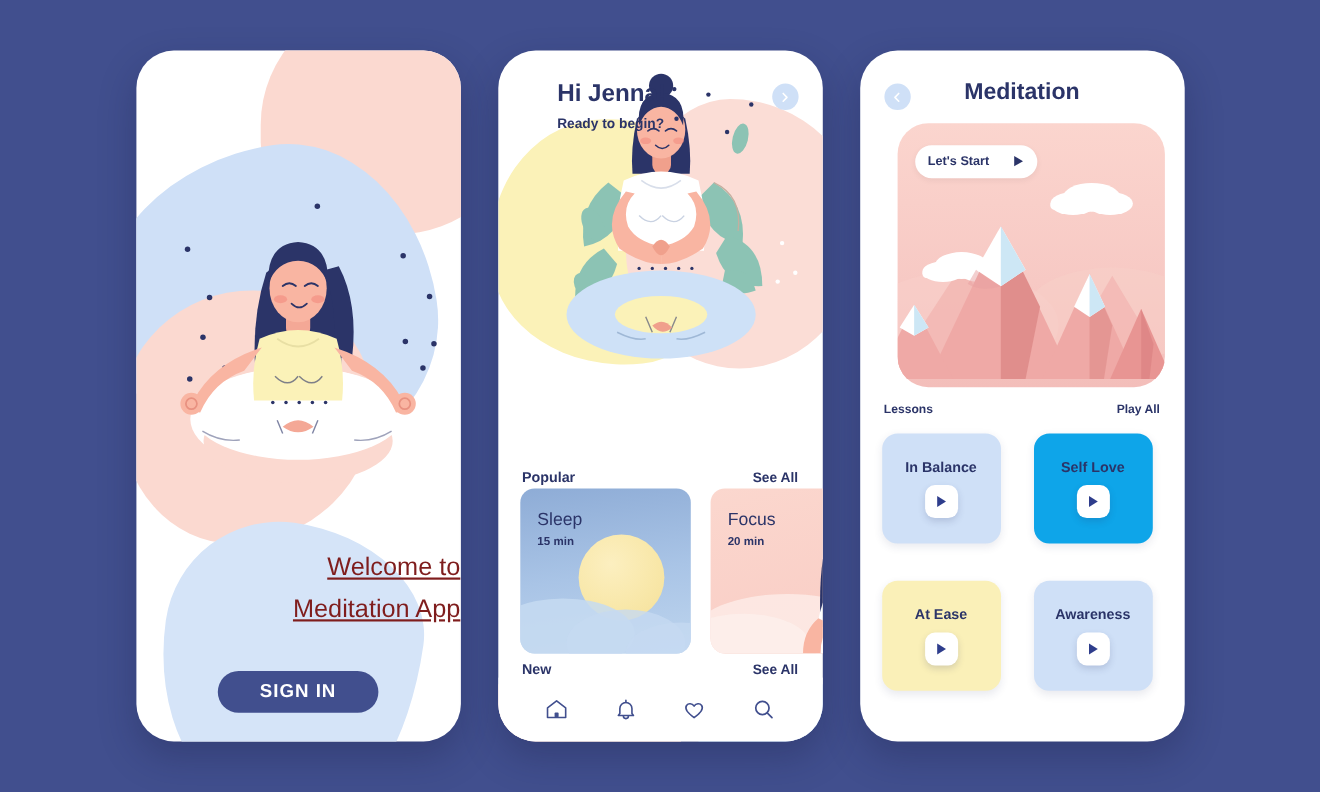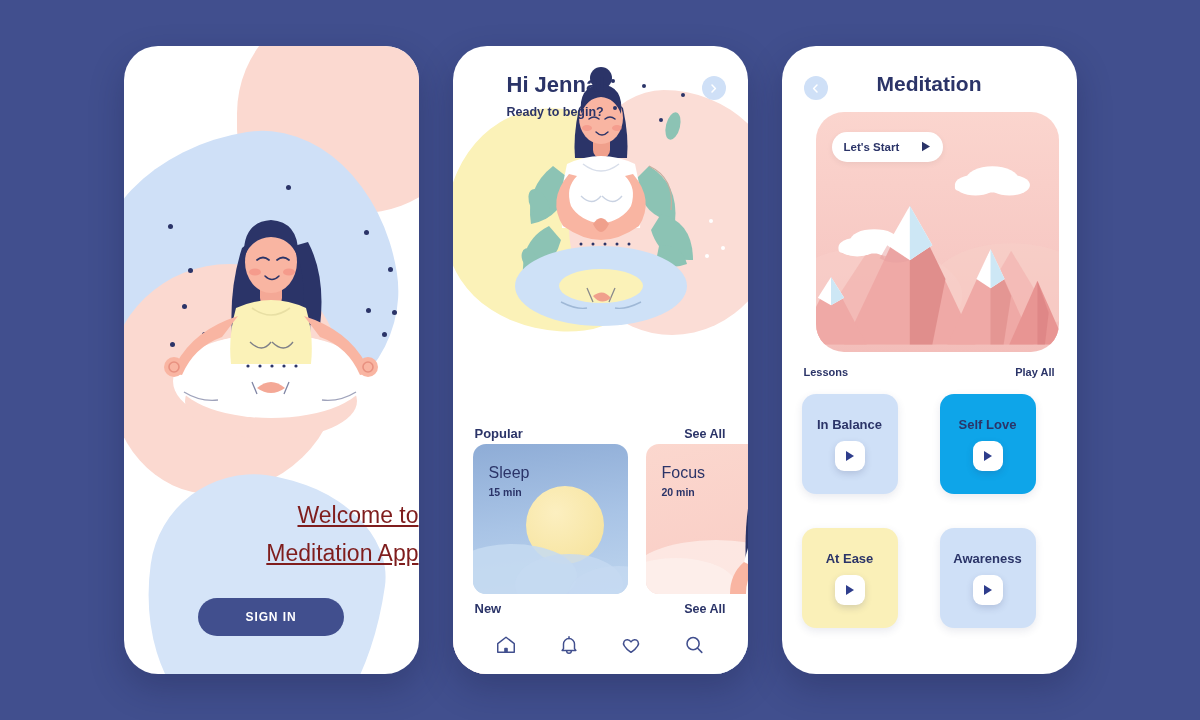--- a/index.html
+++ b/index.html
@@ -63,25 +63,25 @@
   .hero1 { position:absolute; left:0; right:0; top:150px; height:260px; }
 
   .s1 .welcome {
     position:absolute; left:0; right:0; top:450px;
     text-align:right; color:#7f1d1d;text-decoration:underline;
   }
   .s1 .welcome .l1 { font-size:23px; line-height:38px; font-weight:400; }
   .s1 .welcome .l2 { font-size:23px; line-height:38px; font-weight:400; }
 
   .signin-btn {
-    position:absolute; left:50%; transform:translateX(-50%); bottom:38px;
+    position:absolute; left:50%; transform:translateX(-50%); bottom:26px;
     width:146px; height:38px; background:#414F8E; color:#fff;
     border:none; border-radius:19px; cursor:pointer;
     font-family:"Liberation Sans", sans-serif;
-    font-size:12px; font-weight:700; letter-spacing:.9px;
+    font-size:17px; font-weight:700; letter-spacing:.9px;
   }
 
   
   .s2 { background:#fff; }
   .s2 .hdr { position:absolute; left:22px; top:26px; z-index:6;margin-left:32px; }
   .s2 .hdr .hi { font-size:22px; font-weight:700; color:#2B3468; }
   .s2 .hdr .sub { font-size:12.5px; font-weight:700; color:#2B3468; margin-top:7px; }
 
   .round-chip {
     position:absolute; width:24px; height:24px; border-radius:50%;
@@ -173,21 +173,21 @@
   .lets-start {
     position:absolute; left:16px; top:20px; height:30px; padding:0 12px;
     background:#fff; border:none; border-radius:15px; cursor:pointer;
     display:flex; align-items:center; gap:22px; z-index:5;
     box-shadow:0 2px 6px rgba(0,0,0,.06);
     font-family:"Liberation Sans", sans-serif;
   }
   .lets-start .lbl { font-size:11.5px; font-weight:700; color:#2B3468; }
 
   .lesson-card {
-    position:absolute; width:96px; height:100px; border-radius:14px;
+    position:absolute; width:108px; height:100px; border-radius:14px;
     cursor:pointer; box-shadow:0 3px 8px rgba(40,50,100,.10);
     display:flex; flex-direction:column; align-items:center;
     justify-content:center; gap:9px;
   }
   .lesson-card .lt { font-size:13px; font-weight:700; color:#2B3468; }
   .play-btn {
     width:30px; height:30px; border-radius:9px; background:#fff;
     display:flex; align-items:center; justify-content:center;
     box-shadow:0 3px 7px rgba(40,50,100,.17);
   }

